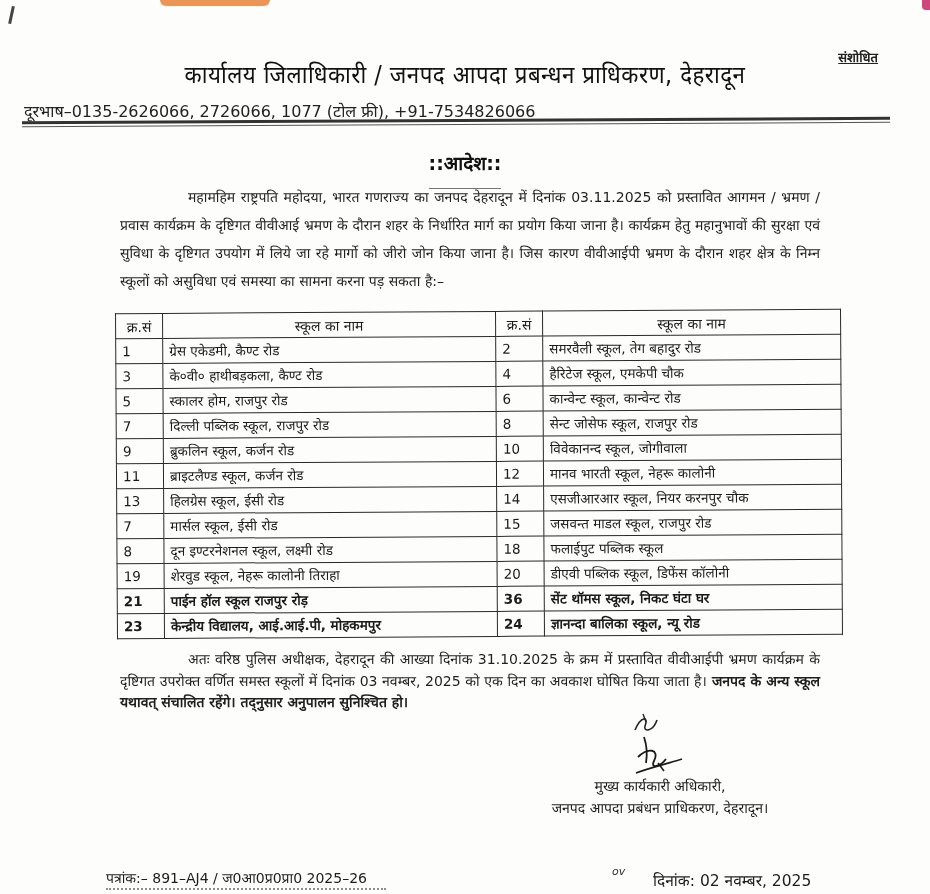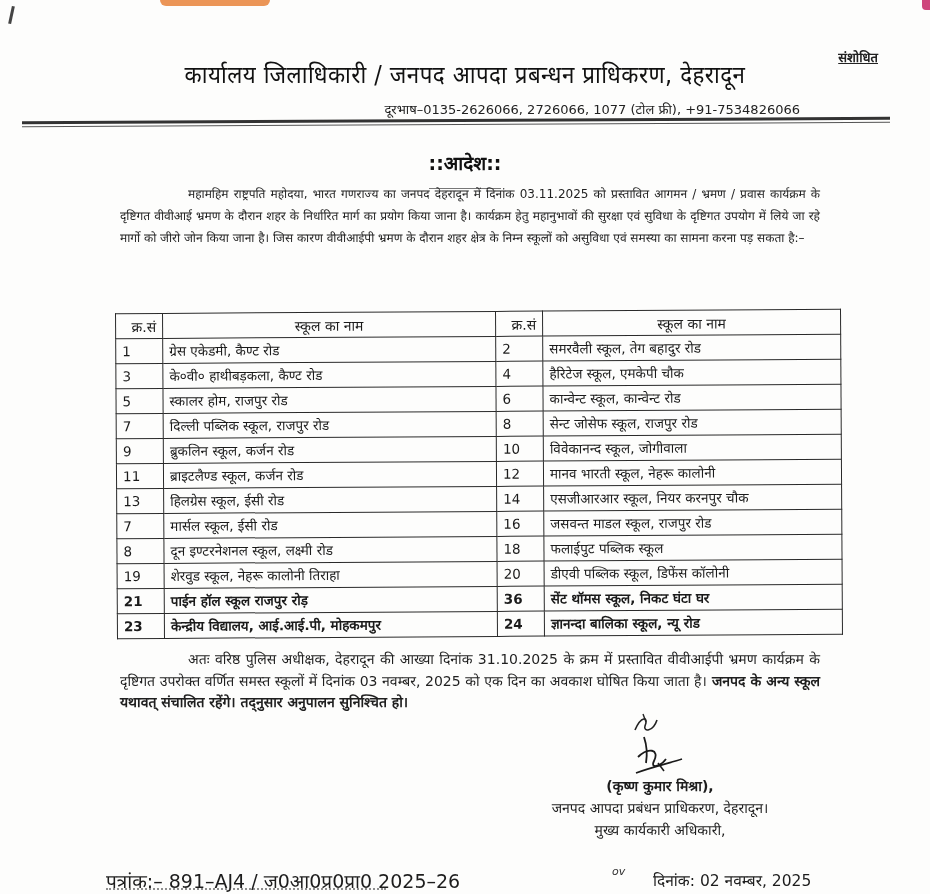--- a/index.html
+++ b/index.html
@@ -14,64 +14,64 @@
   .scrap-left { position: absolute; top: 6px; left: 10px; width: 3px; height: 18px; background: #444; transform: rotate(12deg); }
   .revised {
     position: absolute; top: 28px; right: 52px; font-size: 13px; font-weight: bold;
     text-decoration: underline; color: #222; margin-top: 20px;
   }
   .office-title {
     position: absolute; top: 57px; left: 0; width: 930px; text-align: center;
     font-size: 24px; letter-spacing: 0.5px; color: #111; transform: scaleX(0.93);
   }
   .contact {
-    position: absolute; top: 100px; left: 0; width: 800px; text-align: right;
-    font-size: 13px; color: #222; padding-left: 44px; box-sizing: border-box;
+    position: absolute; top: 100px; left: 0; width: 800px; text-align: left;
+    font-size: 16px; color: #222; padding-left: 24px; box-sizing: border-box;
   }
   .rule1 { position: absolute; top: 119px; left: 22px; width: 868px; height: 3px; background: #333; transform: rotate(-0.3deg); }
   .rule2 { position: absolute; top: 124px; left: 22px; width: 868px; height: 1px; background: #555; transform: rotate(-0.3deg); }
 
   .order-heading {
     position: absolute; top: 150px; left: 0; width: 930px; text-align: center;
     font-size: 19px; font-weight: bold; color: #111;
   }
   .order-heading span { border-bottom: 1px solid #777; padding-bottom: 14px; }
 
   .para {
-    position: absolute; left: 120px; width: 700px; font-size: 12px; line-height: 22px;
+    position: absolute; left: 120px; width: 700px; font-size: 14px; line-height: 28px;
     text-align: justify; text-indent: 68px; color: #1f1f1f;
   }
   .para1 { top: 183px; }
   .para2 { top: 649px; line-height: 21.5px; font-size: 14px; }
   .para2 .bold { font-weight: bold; }
 
   table.schools {
     position: absolute; top: 311px; left: 116px; width: 726px; border-collapse: collapse;
     font-size: 13.5px; color: #1b1b1b; transform: rotate(-0.35deg);
   }
   table.schools td, table.schools th {
     border: 1.5px solid #2a2a2a; padding: 2px 6px; height: 20px; font-weight: normal; text-align: left;
   }
   table.schools th { text-align: center; font-size: 14px; }
-  table.schools th.sn { text-align: right; }
+  table.schools th.sn { text-align: center; }
   table.schools .col-sn { width: 34px; }
   table.schools .col-name { width: 320px; }
   table.schools tr.boldrow td { font-weight: bold; }
 
   .signature {
     position: absolute; top: 733px; left: 630px; width: 60px; height: 45px;
   }
   .initials-mark { position: absolute; top: 712px; left: 631px; width: 30px; height: 24px; }
   .sign-block {
     position: absolute; top: 775px; left: 500px; width: 320px; text-align: center;
     font-size: 14px; line-height: 22px; color: #1d1d1d;
   }
   .sign-block .sname { font-weight: bold; }
   .ref {
-    position: absolute; top: 868px; left: 106px; font-size: 19px; color: #1d1d1d;
+    position: absolute; top: 868px; left: 106px; font-size: 14px; color: #1d1d1d;
   }
   .date {
     position: absolute; top: 869px; left: 653px; font-size: 15.5px; color: #1d1d1d; text-align: center;
   }
   .tiny-mark { position: absolute; top: 865px; left: 612px; font-size: 11px; font-style: italic; color: #333; }
   .cut-line { position: absolute; top: 888px; left: 106px; width: 280px; height: 6px; border-top: 2px dotted #444; opacity: .6; }
 </style>
 </head>
 <body>
 
@@ -139,21 +139,21 @@
       </tr>
       <tr>
         <td>13</td>
         <td>हिलग्रेस स्कूल, ईसी रोड</td>
         <td>14</td>
         <td>एसजीआरआर स्कूल, नियर करनपुर चौक</td>
       </tr>
       <tr>
         <td>7</td>
         <td>मार्सल स्कूल, ईसी रोड</td>
-        <td>16</td>
+        <td>15</td>
         <td>जसवन्त माडल स्कूल, राजपुर रोड</td>
       </tr>
       <tr>
         <td>8</td>
         <td>दून इण्टरनेशनल स्कूल, लक्ष्मी रोड</td>
         <td>18</td>
         <td>फलाईपुट पब्लिक स्कूल</td>
       </tr>
       <tr>
         <td>19</td>
@@ -183,21 +183,20 @@
   <path d="M12 2 L15 10" stroke="#222" stroke-width="1.4" fill="none"></path>
 </svg>
 <svg class="signature" viewBox="0 0 60 45">
   <path d="M14 4 C16 10, 18 18, 16 30" stroke="#1a1a1a" stroke-width="1.8" fill="none"></path>
   <path d="M8 24 C18 14, 30 16, 24 28 C20 36, 30 34, 36 26" stroke="#1a1a1a" stroke-width="1.8" fill="none"></path>
   <path d="M6 40 C22 34, 40 30, 52 26" stroke="#1a1a1a" stroke-width="1.8" fill="none"></path>
   <path d="M28 30 L34 38" stroke="#1a1a1a" stroke-width="1.6" fill="none"></path>
 </svg>
 
 <div class="sign-block">
-  <div class="sname">(कृष्ण कुमार मिश्रा),</div>
+  <div>मुख्य कार्यकारी अधिकारी,</div>
   <div>जनपद आपदा प्रबंधन प्राधिकरण, देहरादून।</div>
-  <div>मुख्य कार्यकारी अधिकारी,</div>
 </div>
 
 <div class="ref">पत्रांक:– 891–AJ4 / ज0आ0प्र0प्रा0 2025–26</div>
 <div class="tiny-mark">ov</div>
 <div class="date">दिनांक: 02 नवम्बर, 2025</div>
 <div class="cut-line"></div>
 
 </body></html>

